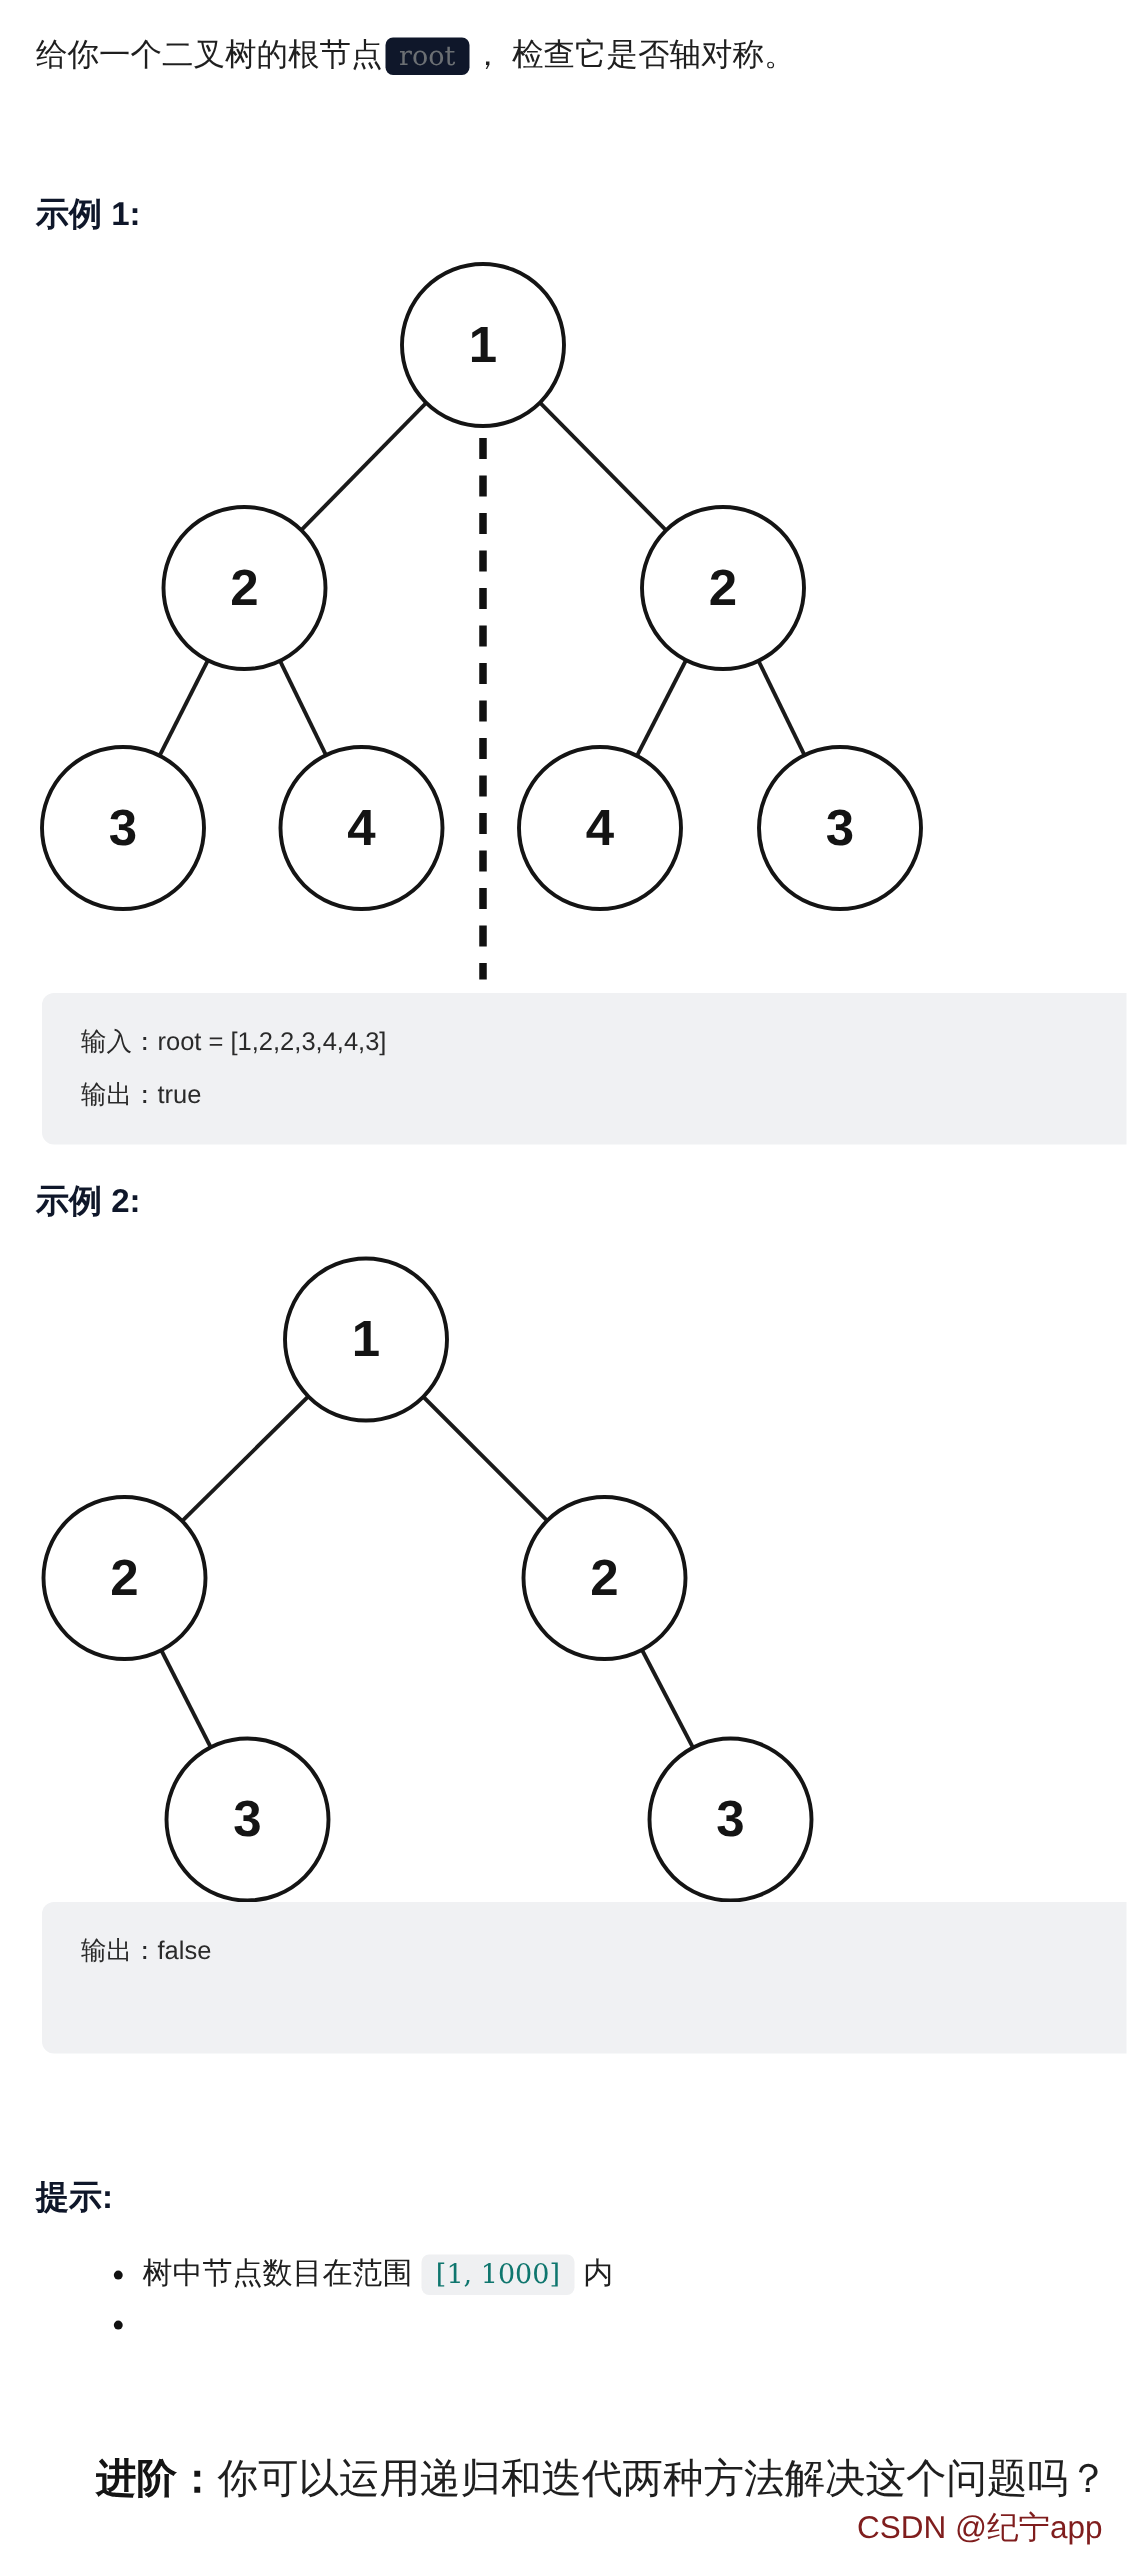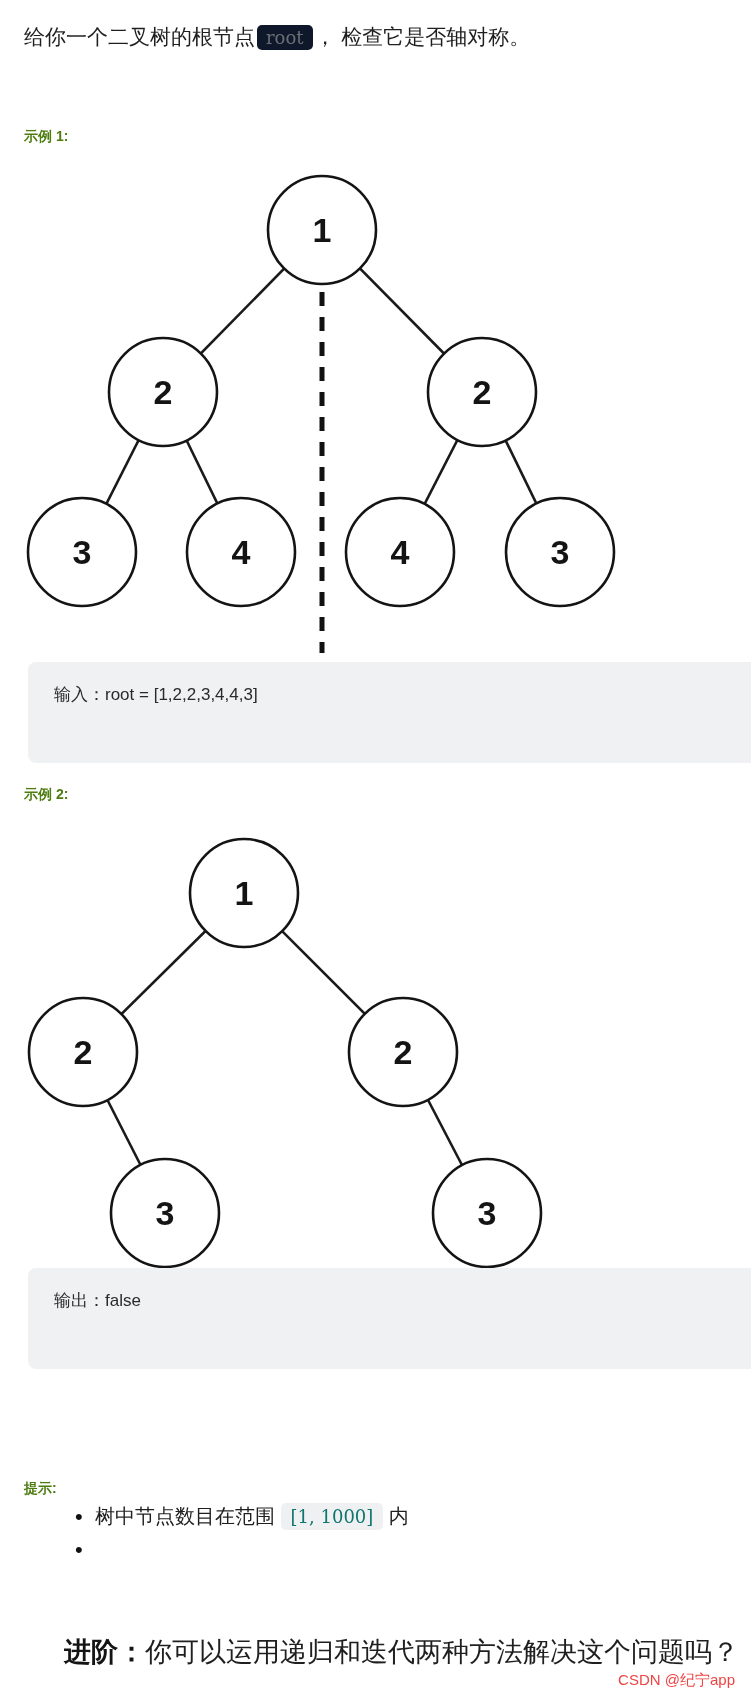--- a/index.html
+++ b/index.html
@@ -4,24 +4,24 @@
 <style>
   * { margin:0; padding:0; box-sizing:border-box; }
   html,body { width:751px; height:1705px; background:#ffffff; overflow:hidden; position:relative;
               font-family:"Liberation Sans", sans-serif; color:#262626; }
   .abs { position:absolute; }
 
   
   .description { top:21px; left:24px; width:700px; font-size:21px; line-height:32px; color:#1f1f1f; }
   .code-chip { font-family:"DejaVu Serif", serif; font-size:18px; color:#6b6f73;
                background:#0f172a; border-radius:5px; padding:2px 9px; margin:0 2px; }
-  .section-heading { font-size:14px; font-weight:bold; color:#4d7c0f; left:24px; }
+  .section-heading { font-size:22px; font-weight:bold; color:#0f172a; left:24px; }
   .h-ex1 { top:128px; }
   .h-ex2 { top:786px; }
-  .h-hint { top:1480px; }
+  .h-hint { top:1450px; }
 
   
   .tree-svg { left:0; }
   .t1 { top:160px; }
   .t2 { top:830px; }
 
   
   .io-box { left:28px; width:745px; height:101px; background:#f0f1f3; border-radius:8px;
             padding:15px 26px; font-family:Liberation Sans, sans-serif; font-size:17px;
             line-height:35px; color:#2a2a2a; }
@@ -34,21 +34,21 @@
                   font-size:20px; color:#1f1f1f; }
   .hint-list li .bullet { position:absolute; left:0; top:0; font-size:22px; color:#111; }
   .hint-chip { font-family:"DejaVu Serif", serif; font-size:18px; color:#0f766e;
                background:#eff0f2; border-radius:5px; padding:3px 10px; }
 
   
   .followup { top:1637px; left:24px; width:700px; font-size:27px; line-height:31px; color:#1f1f1f;margin-left:40px; }
   .followup b { color:#141414; }
 
   
-  .watermark { top:1671px; right:16px; font-size:15px; color:#ef4444; }
+  .watermark { top:1671px; right:16px; font-size:21px; color:#7f1d1d; }
 </style>
 </head>
 <body>
 
 <p class="abs description"><span>给你一个二叉树的根节点</span><span class="code-chip">root</span><span>， 检查它是否轴对称。</span></p>
 
 <h3 class="abs section-heading h-ex1">示例 1:</h3>
 <svg class="abs tree-svg t1" width="640" height="506" viewBox="0 0 640 506">
     <line x1="322" y1="70" x2="163" y2="232" stroke="#1a1a1a" stroke-width="2.6"></line>
     <line x1="322" y1="70" x2="482" y2="232" stroke="#1a1a1a" stroke-width="2.6"></line>
@@ -68,20 +68,21 @@
     <circle cx="241" cy="392" r="54" fill="#ffffff" stroke="#141414" stroke-width="2.6"></circle>
     <text x="241" y="392" text-anchor="middle" dominant-baseline="central" font-family="&quot;Liberation Sans&quot;, sans-serif" font-size="34" font-weight="bold" fill="#141414">4</text>
     <circle cx="400" cy="392" r="54" fill="#ffffff" stroke="#141414" stroke-width="2.6"></circle>
     <text x="400" y="392" text-anchor="middle" dominant-baseline="central" font-family="&quot;Liberation Sans&quot;, sans-serif" font-size="34" font-weight="bold" fill="#141414">4</text>
     <circle cx="560" cy="392" r="54" fill="#ffffff" stroke="#141414" stroke-width="2.6"></circle>
     <text x="560" y="392" text-anchor="middle" dominant-baseline="central" font-family="&quot;Liberation Sans&quot;, sans-serif" font-size="34" font-weight="bold" fill="#141414">3</text>
   </svg>
 
 <div class="abs io-box io-1">
   <div><span>输入：</span><span>root = [1,2,2,3,4,4,3]</span></div>
+  <div><span>输出：</span><span>true</span></div>
 </div>
 
 <h3 class="abs section-heading h-ex2">示例 2:</h3>
 <svg class="abs tree-svg t2" width="640" height="440" viewBox="0 0 640 440">
     <line x1="244" y1="63" x2="83" y2="222" stroke="#1a1a1a" stroke-width="2.6"></line>
     <line x1="244" y1="63" x2="403" y2="222" stroke="#1a1a1a" stroke-width="2.6"></line>
     <line x1="83" y1="222" x2="165" y2="383" stroke="#1a1a1a" stroke-width="2.6"></line>
     <line x1="403" y1="222" x2="487" y2="383" stroke="#1a1a1a" stroke-width="2.6"></line>
     <circle cx="244" cy="63" r="54" fill="#ffffff" stroke="#141414" stroke-width="2.6"></circle>
     <text x="244" y="63" text-anchor="middle" dominant-baseline="central" font-family="&quot;Liberation Sans&quot;, sans-serif" font-size="34" font-weight="bold" fill="#141414">1</text>

